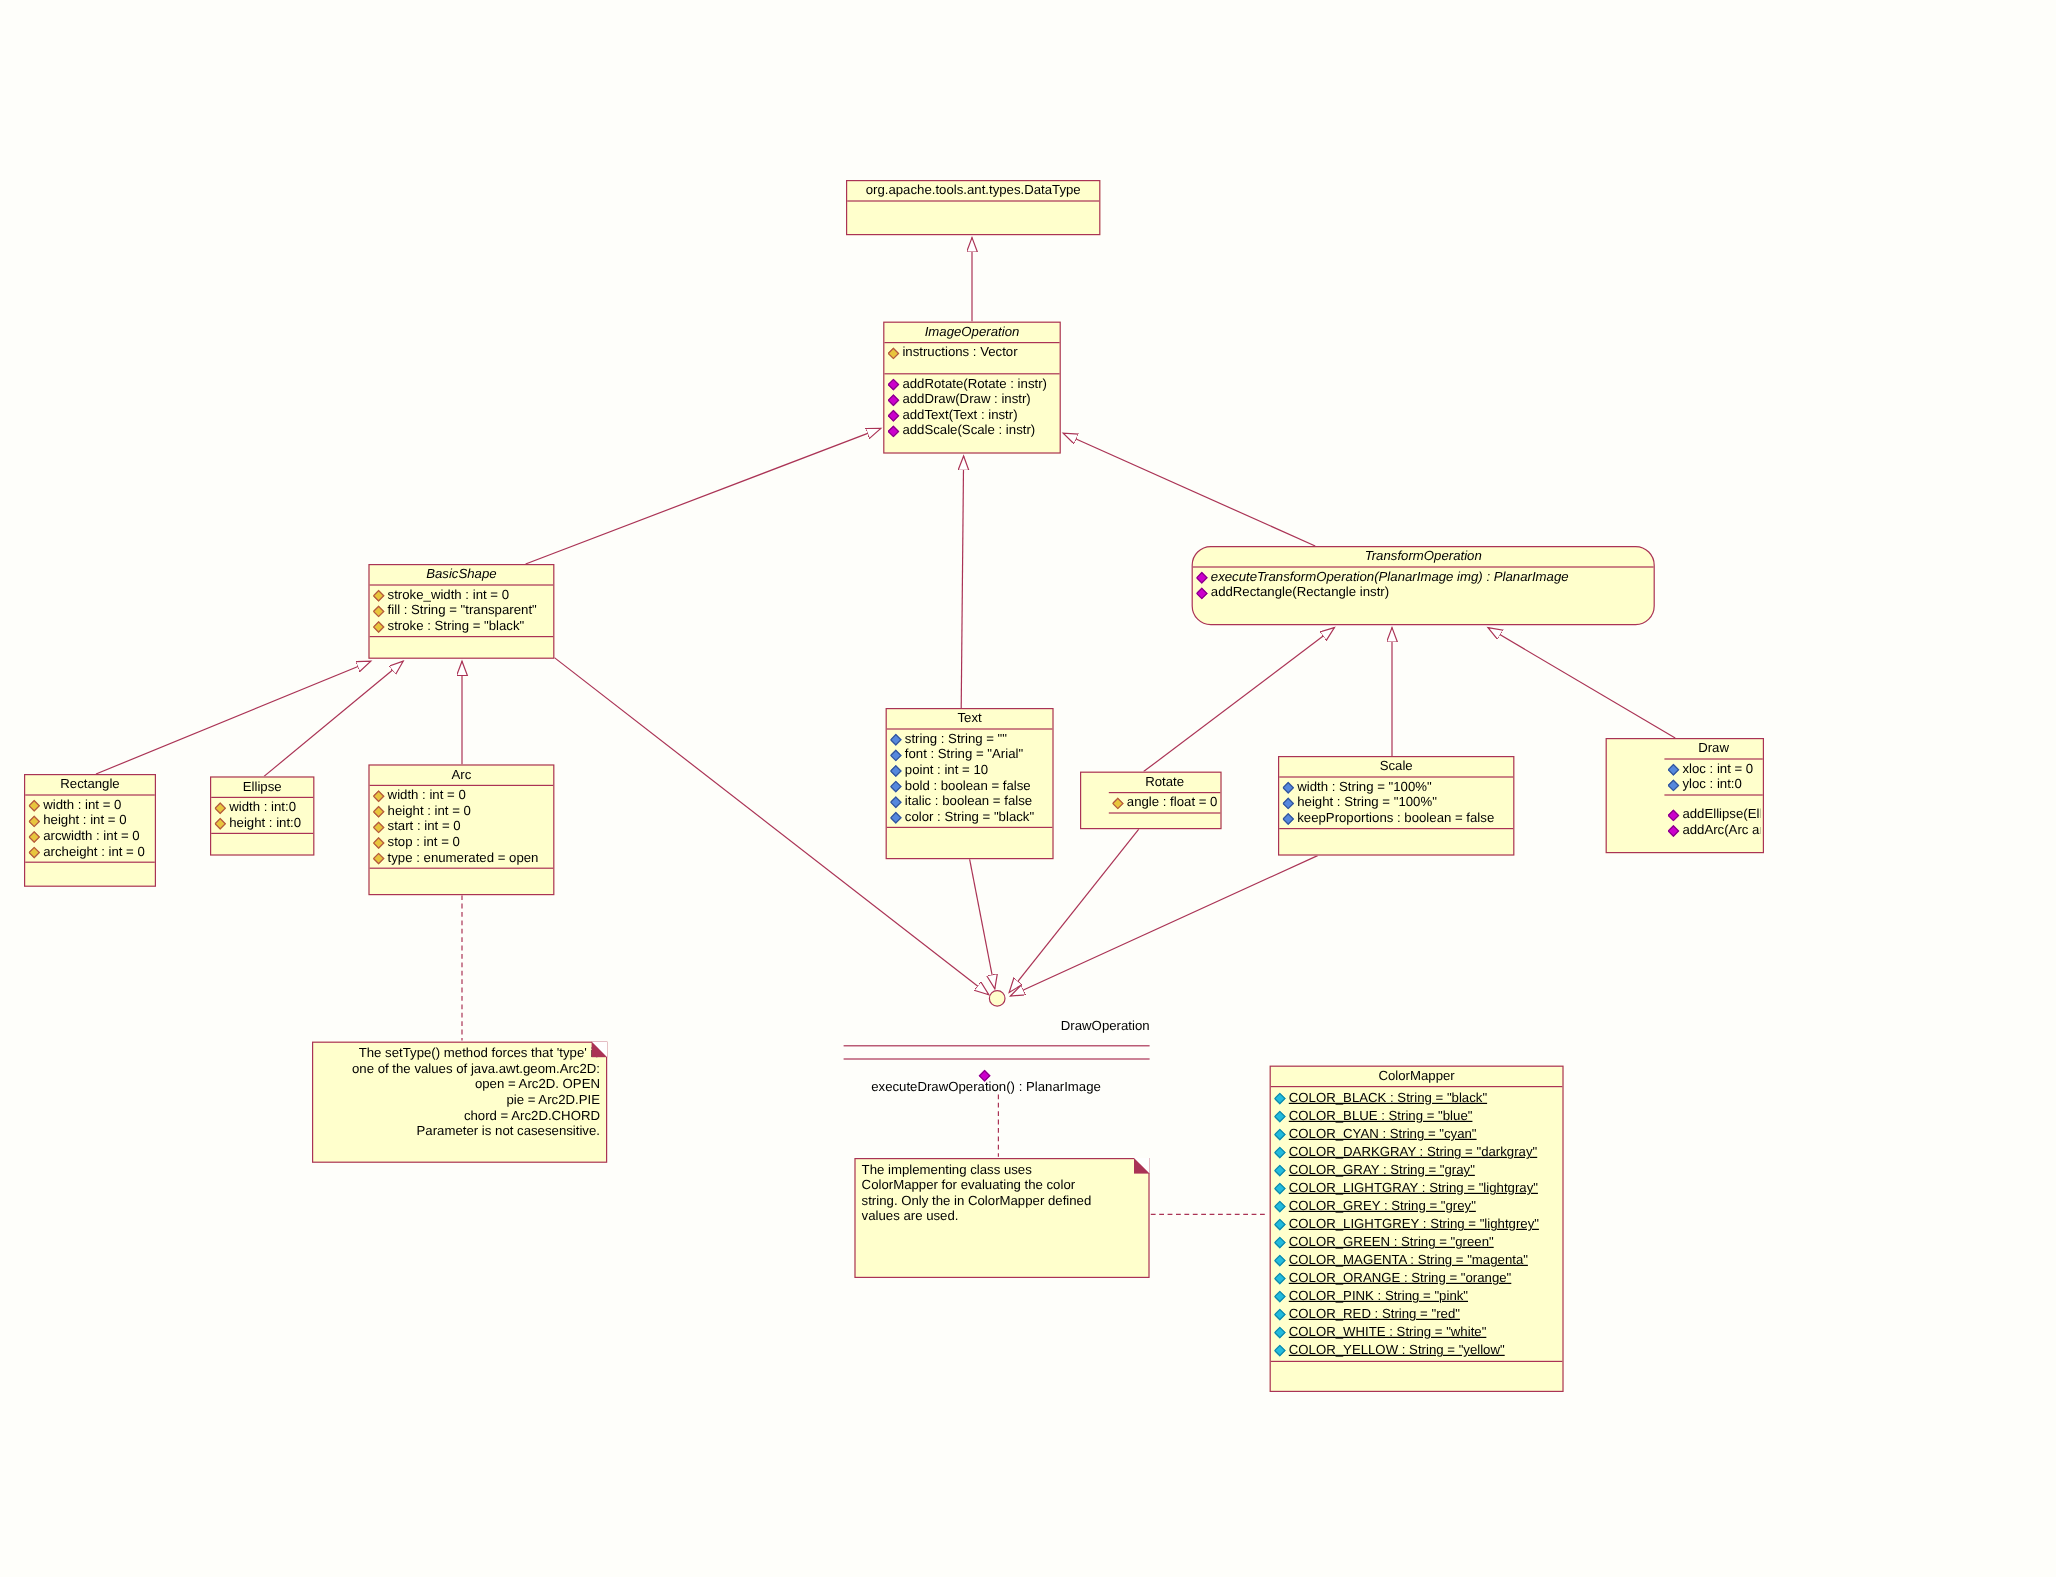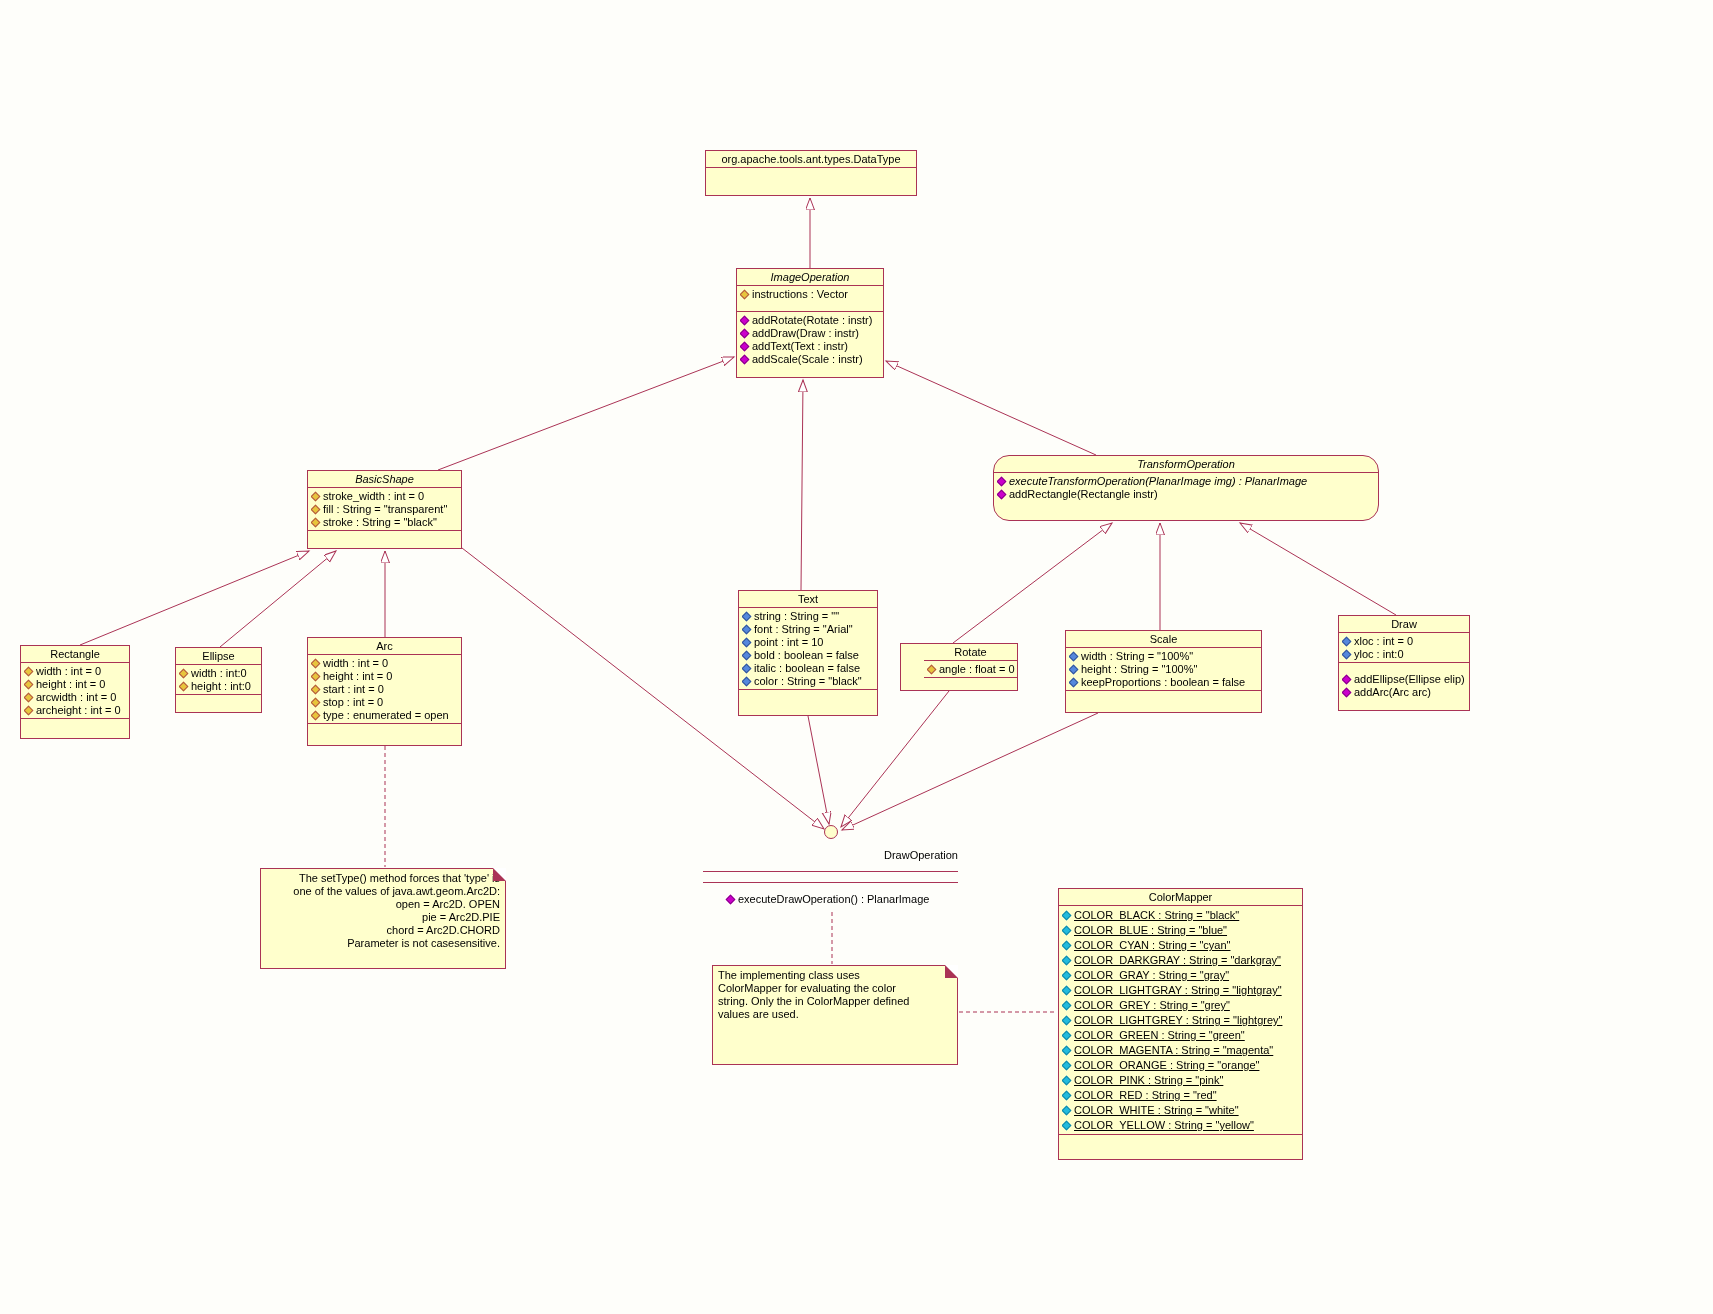--- a/index.html
+++ b/index.html
@@ -76,21 +76,21 @@
 
   
   .iface-circle {
     position: absolute;
     border-radius: 50%;
     background: var(--fill);
     border: 1px solid var(--line);
   }
   .iface-label { position: absolute; text-align: right; font-size: 11px; line-height: 13px; }
   .iface-line  { position: absolute; height: 0; border-top: 1px solid var(--line); }
-  .iface-op    { position: absolute; display: flex; align-items: center; font-size: 11px; line-height: 13px; white-space: nowrap; }
+  .iface-op    { position: absolute; display: flex; align-items: center; font-size: 11px; line-height: 13px; white-space: nowrap; flex-direction: column; }
 </style>
 </head>
 <body>
 
 <div id="canvas" style="width: 1713px; height: 1314px; background: rgb(254, 254, 250); --fill: #FFFFCC; --line: #AA3355;">
   <svg id="edges" xmlns="http://www.w3.org/2000/svg" width="1713" height="1314">
     <defs>
       <marker id="tri" markerUnits="userSpaceOnUse" markerWidth="14" markerHeight="11" refX="12" refY="4.5" orient="auto">
         <path id="tri-path" d="M0,0 L12,4.5 L0,9 Z" fill="#ffffff" stroke="#AA3355" stroke-width="1"></path>
       </marker>
@@ -288,21 +288,21 @@
           <span class="mi key-blue"></span>
           <span class="mtext">height : String = "100%"</span>
         </div>
         <div class="mrow">
           <span class="mi key-blue"></span>
           <span class="mtext">keepProportions : boolean = false</span>
         </div>
       </div>
       <div class="sec grow"></div>
     </div>
-    <div class="cls" style="left: 1338px; top: 615px; width: 132px; height: 96px;">
+    <div class="cls" style="left: 1338px; top: 615px; width: 132px; height: 96px; padding-left: 48px;">
       <div class="cls-name">Draw</div>
       <div class="sec">
         <div class="mrow">
           <span class="mi key-blue"></span>
           <span class="mtext">xloc : int = 0</span>
         </div>
         <div class="mrow">
           <span class="mi key-blue"></span>
           <span class="mtext">yloc : int:0</span>
         </div>

